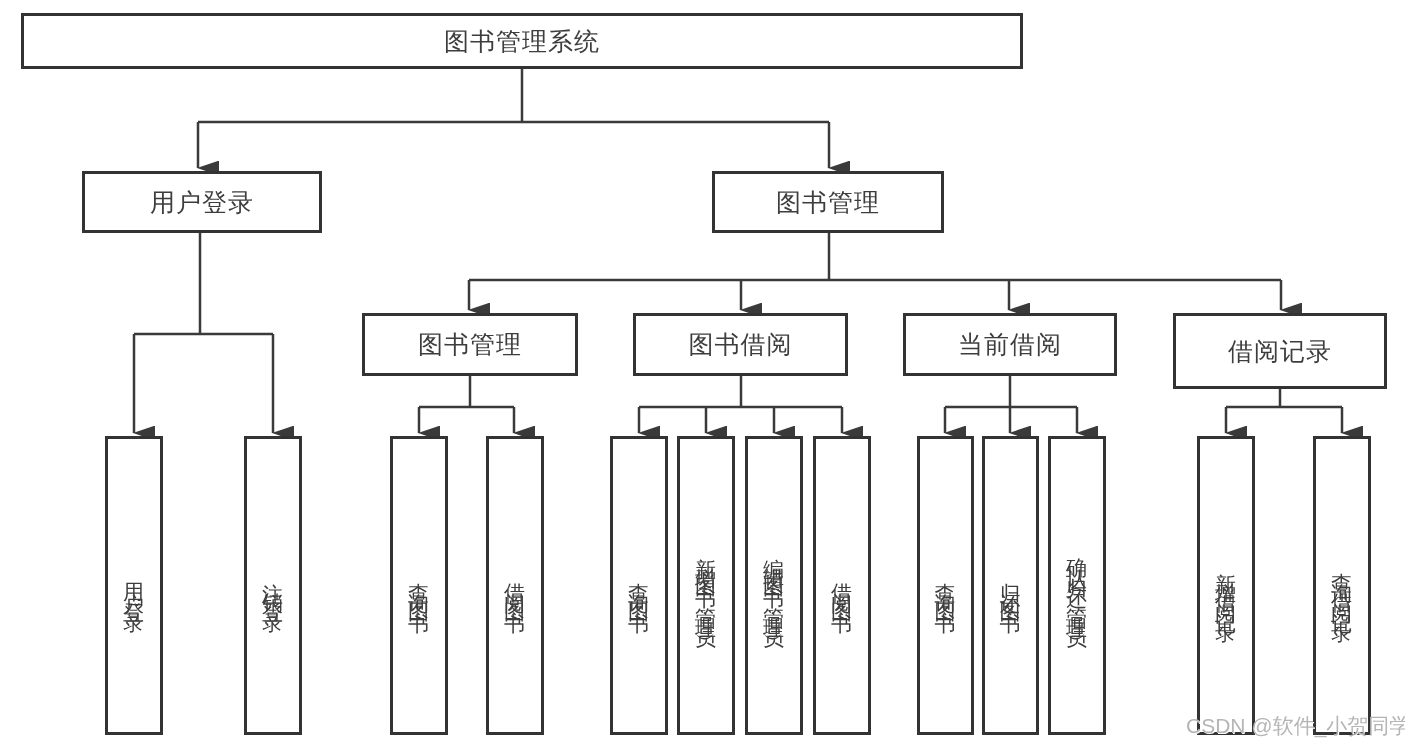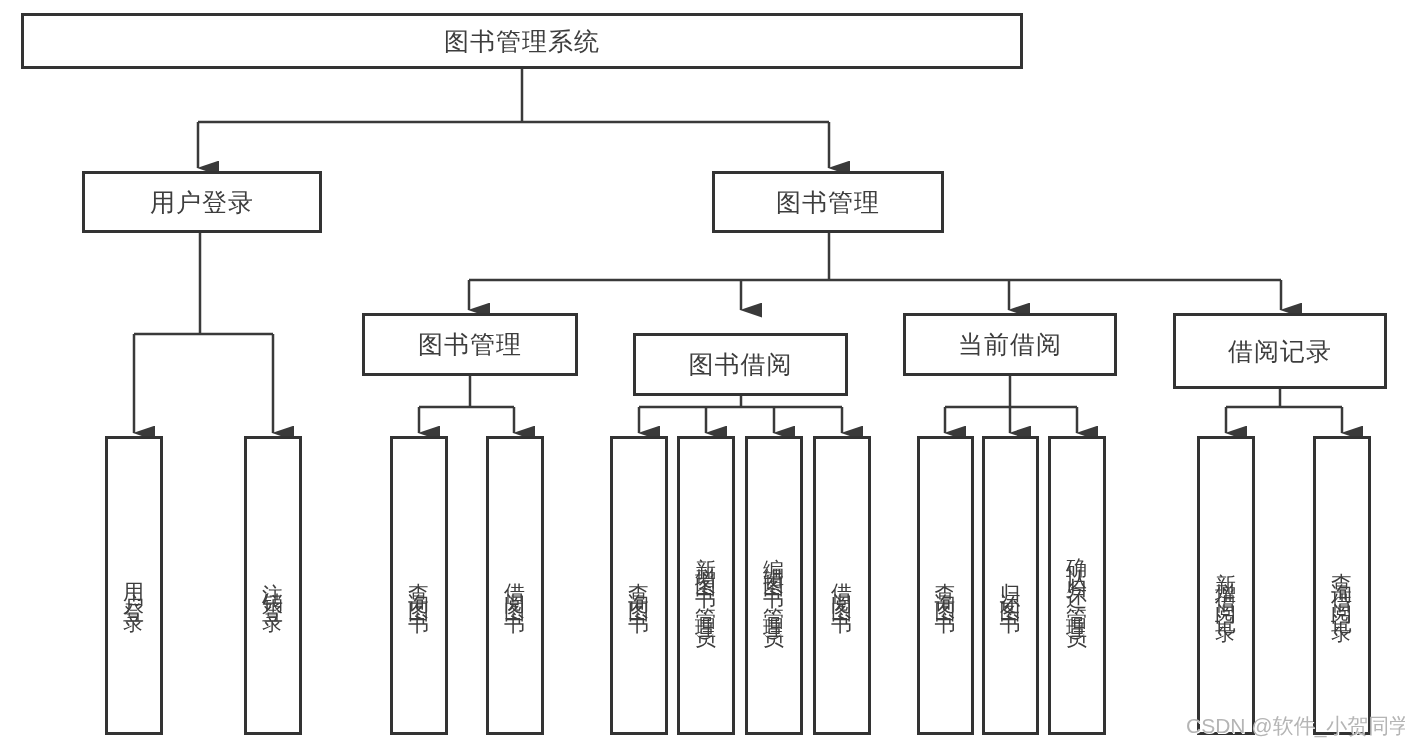--- a/index.html
+++ b/index.html
@@ -115,21 +115,21 @@
   <div class="box" style="left:82px; top:171px; width:240px; height:62px;">
     <span class="h-label">用户登录</span>
   </div>
   <div class="box" style="left:712px; top:171px; width:232px; height:62px;">
     <span class="h-label">图书管理</span>
   </div>
 
   <div class="box" style="left:362px; top:313px; width:216px; height:63px;">
     <span class="h-label">图书管理</span>
   </div>
-  <div class="box" style="left:633px; top:313px; width:215px; height:63px;margin-top:20px;">
+  <div class="box" style="left:633px; top:313px; width:215px; height:63px;">
     <span class="h-label">图书借阅</span>
   </div>
   <div class="box" style="left:903px; top:313px; width:214px; height:63px;text-align:right;">
     <span class="h-label">当前借阅</span>
   </div>
   <div class="box" style="left:1173px; top:313px; width:214px; height:76px;">
     <span class="h-label">借阅记录</span>
   </div>
 
   <div class="box v-box" style="left:105px; top:436px; width:58px; height:299px;">

